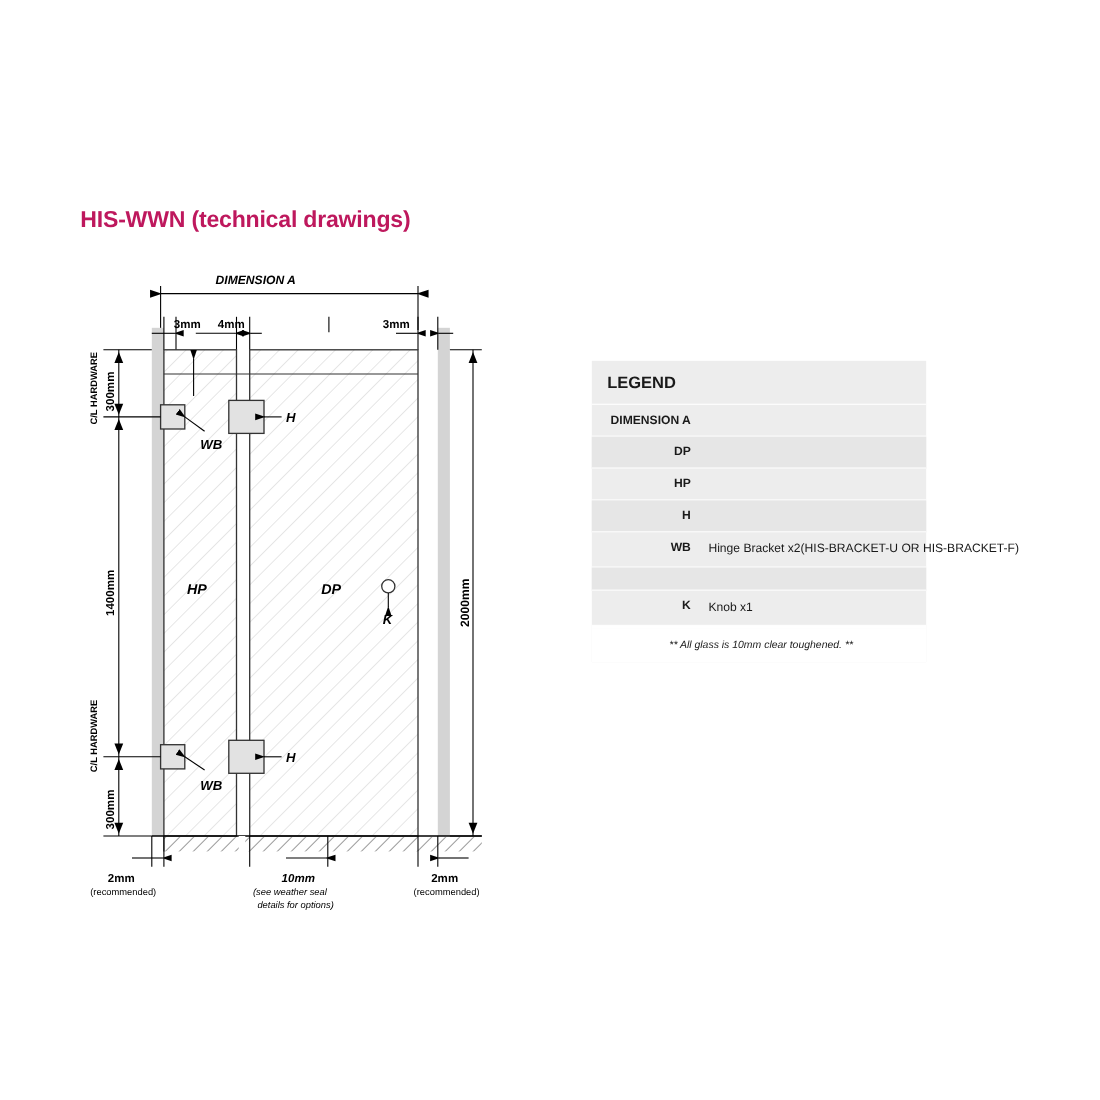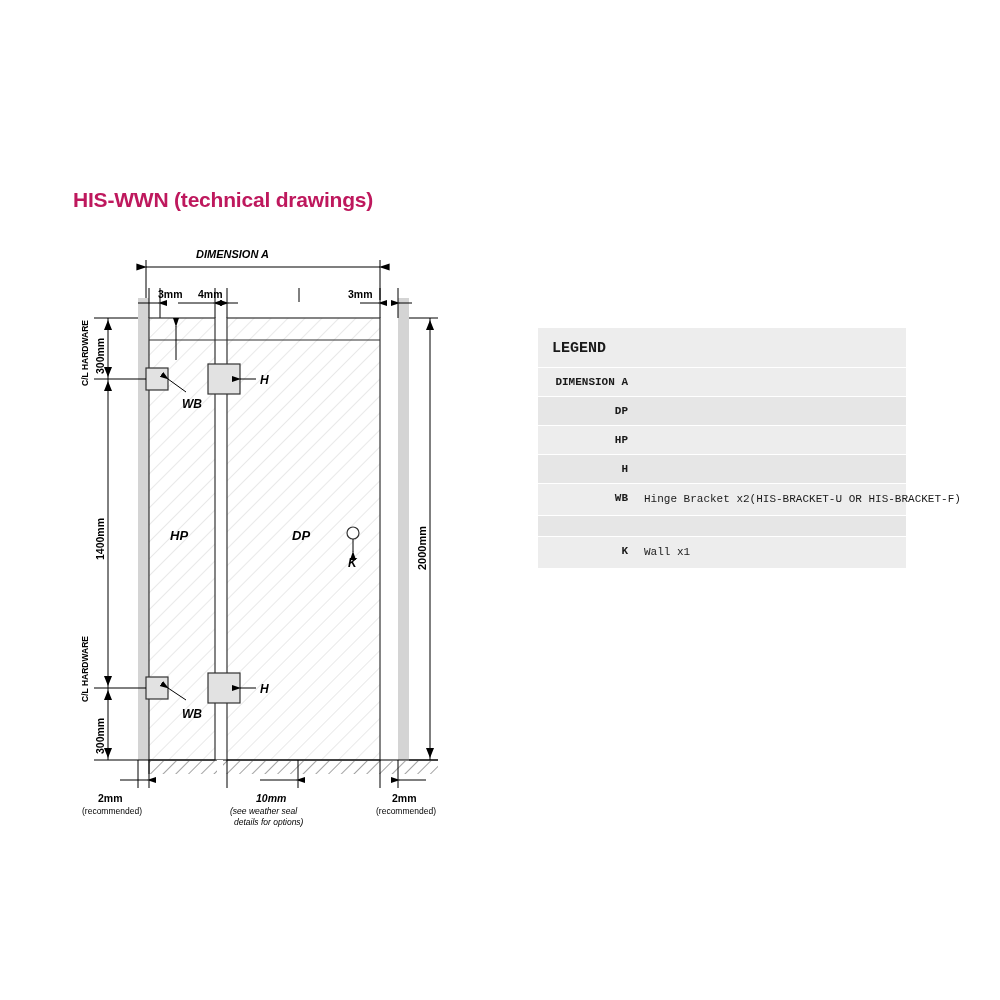--- a/index.html
+++ b/index.html
@@ -32,24 +32,23 @@
     width: 460px;
     height: 600px;
   }
   svg { display: block; }
 
   
   .legend {
     position: absolute;
     left: 538px;
     top: 328px;
-    width: 368px;
+    width: 304px;
     background: #ededed;
     font-size: 11px;
-    font-family: Liberation Mono, monospace;
   }
   .legend-title {
     font-size: 15px;
     font-weight: bold;
     padding: 12px 14px 10px 14px;
     border-bottom: 1px solid #ffffff;
   }
   .legend-row {
     display: flex;
     border-bottom: 1px solid #ffffff;
@@ -256,17 +255,18 @@
     <div class="legend-val wide">Hinge Bracket x2(HIS-BRACKET-U OR HIS-BRACKET-F)</div>
   </div>
 
   <div class="legend-row alt empty">
     <div class="legend-key"></div>
     <div class="legend-val"></div>
   </div>
 
   <div class="legend-row">
     <div class="legend-key">K</div>
-    <div class="legend-val">Wall x1</div>
+    <div class="legend-val">Knob x1</div>
   </div>
 
   <div class="legend-foot"></div>
+  <div class="legend-note">** All glass is 10mm clear toughened. **</div>
 </div>
 
 </body></html>

